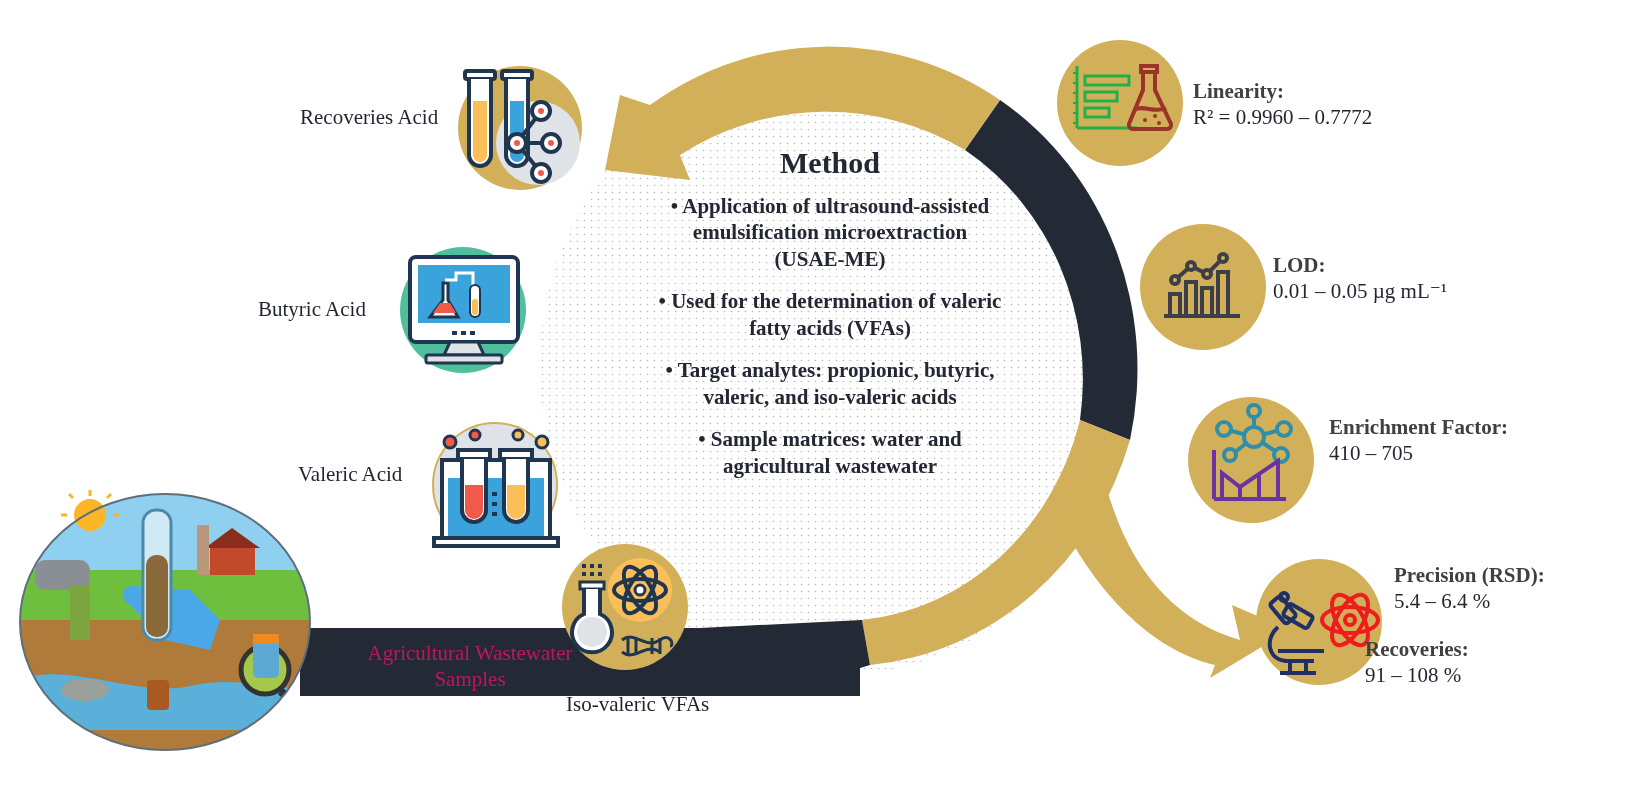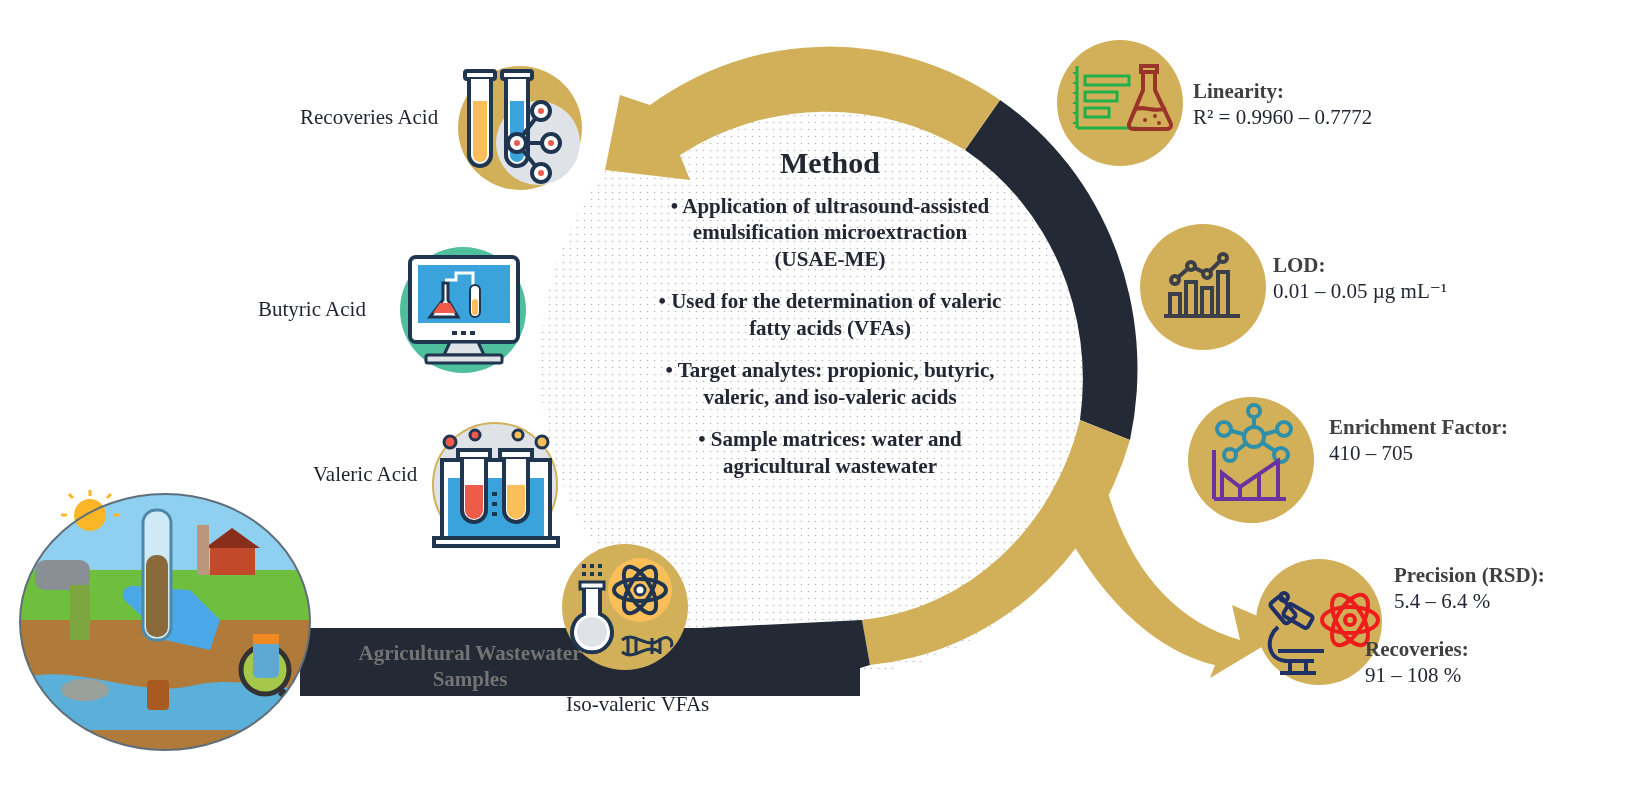--- a/index.html
+++ b/index.html
@@ -10,21 +10,21 @@
   .method { position: absolute; left: 640px; top: 150px; width: 380px; text-align: center;
             font-weight: bold; font-size: 21px; line-height: 26.5px; color: #232733; }
   .method-title { font-size: 30px; margin-bottom: 5px; }
   .method-item { margin: 16px; }
   .acid-label { position: absolute; font-size: 21px; color: #1f2430; white-space: nowrap; }
   .metric-title { font-weight: bold; font-size: 21px; line-height: 26px; color: #404040; white-space: nowrap; }
   .metric-value { font-size: 21px; line-height: 26px; color: #232733; white-space: nowrap; }
   .metric { position: absolute; }
   .banner { position: absolute; left: 300px; top: 628px; width: 560px; height: 68px; background: #232a35; }
   .banner-text { position: absolute; left: 310px; top: 640px; width: 320px; text-align: center;
-                 font-weight: bold; font-size: 21px; line-height: 26px; color: #737373; }
+                 font-weight: normal; font-size: 21px; line-height: 26px; color: #be185d; }
   .scene { position: absolute; left: 15px; top: 490px; width: 300px; height: 265px; }
 </style>
 </head>
 <body>
 
 <svg class="ring-svg" width="1631" height="787" viewBox="0 0 1631 787">
   <defs>
     <pattern id="dots" width="7" height="7" patternUnits="userSpaceOnUse">
       <rect width="7" height="7" fill="#ffffff"></rect>
       <circle cx="3.5" cy="3.5" r="0.8" fill="#b9b9b9"></circle>
@@ -134,21 +134,21 @@
   <rect x="74" y="54" width="6" height="16" rx="3" fill="#fbbf5a"></rect>
   <g fill="#1f3550">
       <rect x="54" y="86" width="5" height="4"></rect>
       <rect x="63" y="86" width="5" height="4"></rect>
       <rect x="72" y="86" width="5" height="4"></rect>
     </g>
   <path d="M52 97 L46 110 H86 L80 97 Z" fill="#dfe3e8" stroke="#1f3550" stroke-width="3"></path>
   <rect x="28" y="110" width="76" height="8" rx="2" fill="#dfe3e8" stroke="#1f3550" stroke-width="3"></rect>
 </svg>
 
-<div class="acid-label" style="left:298px; top:462px;margin-left:15px;">Valeric Acid</div>
+<div class="acid-label" style="left:298px; top:462px;">Valeric Acid</div>
 <svg class="abs" style="left:430px; top:420px;" width="130" height="130" viewBox="0 0 130 130">
   <circle cx="65" cy="65" r="62" fill="#dfe3e8" stroke="#d2b05a" stroke-width="2"></circle>
   <rect x="12" y="40" width="108" height="80" fill="#fff" stroke="#1f3550" stroke-width="4"></rect>
   <rect x="18" y="58" width="96" height="58" fill="#3aa3dc"></rect>
   <rect x="4" y="118" width="124" height="8" fill="#fff" stroke="#1f3550" stroke-width="4"></rect>
   <rect x="28" y="30" width="32" height="9" fill="#fff" stroke="#1f3550" stroke-width="4"></rect>
   <path d="M32 39 V90 a12 12 0 0 0 24 0 V39" fill="#fff" stroke="#1f3550" stroke-width="4"></path>
   <path d="M35 65 V90 a9 9 0 0 0 18 0 V65 Z" fill="#ef5a4a"></path>
   <rect x="70" y="30" width="32" height="9" fill="#fff" stroke="#1f3550" stroke-width="4"></rect>
   <path d="M74 39 V90 a12 12 0 0 0 24 0 V39" fill="#fff" stroke="#1f3550" stroke-width="4"></path>

